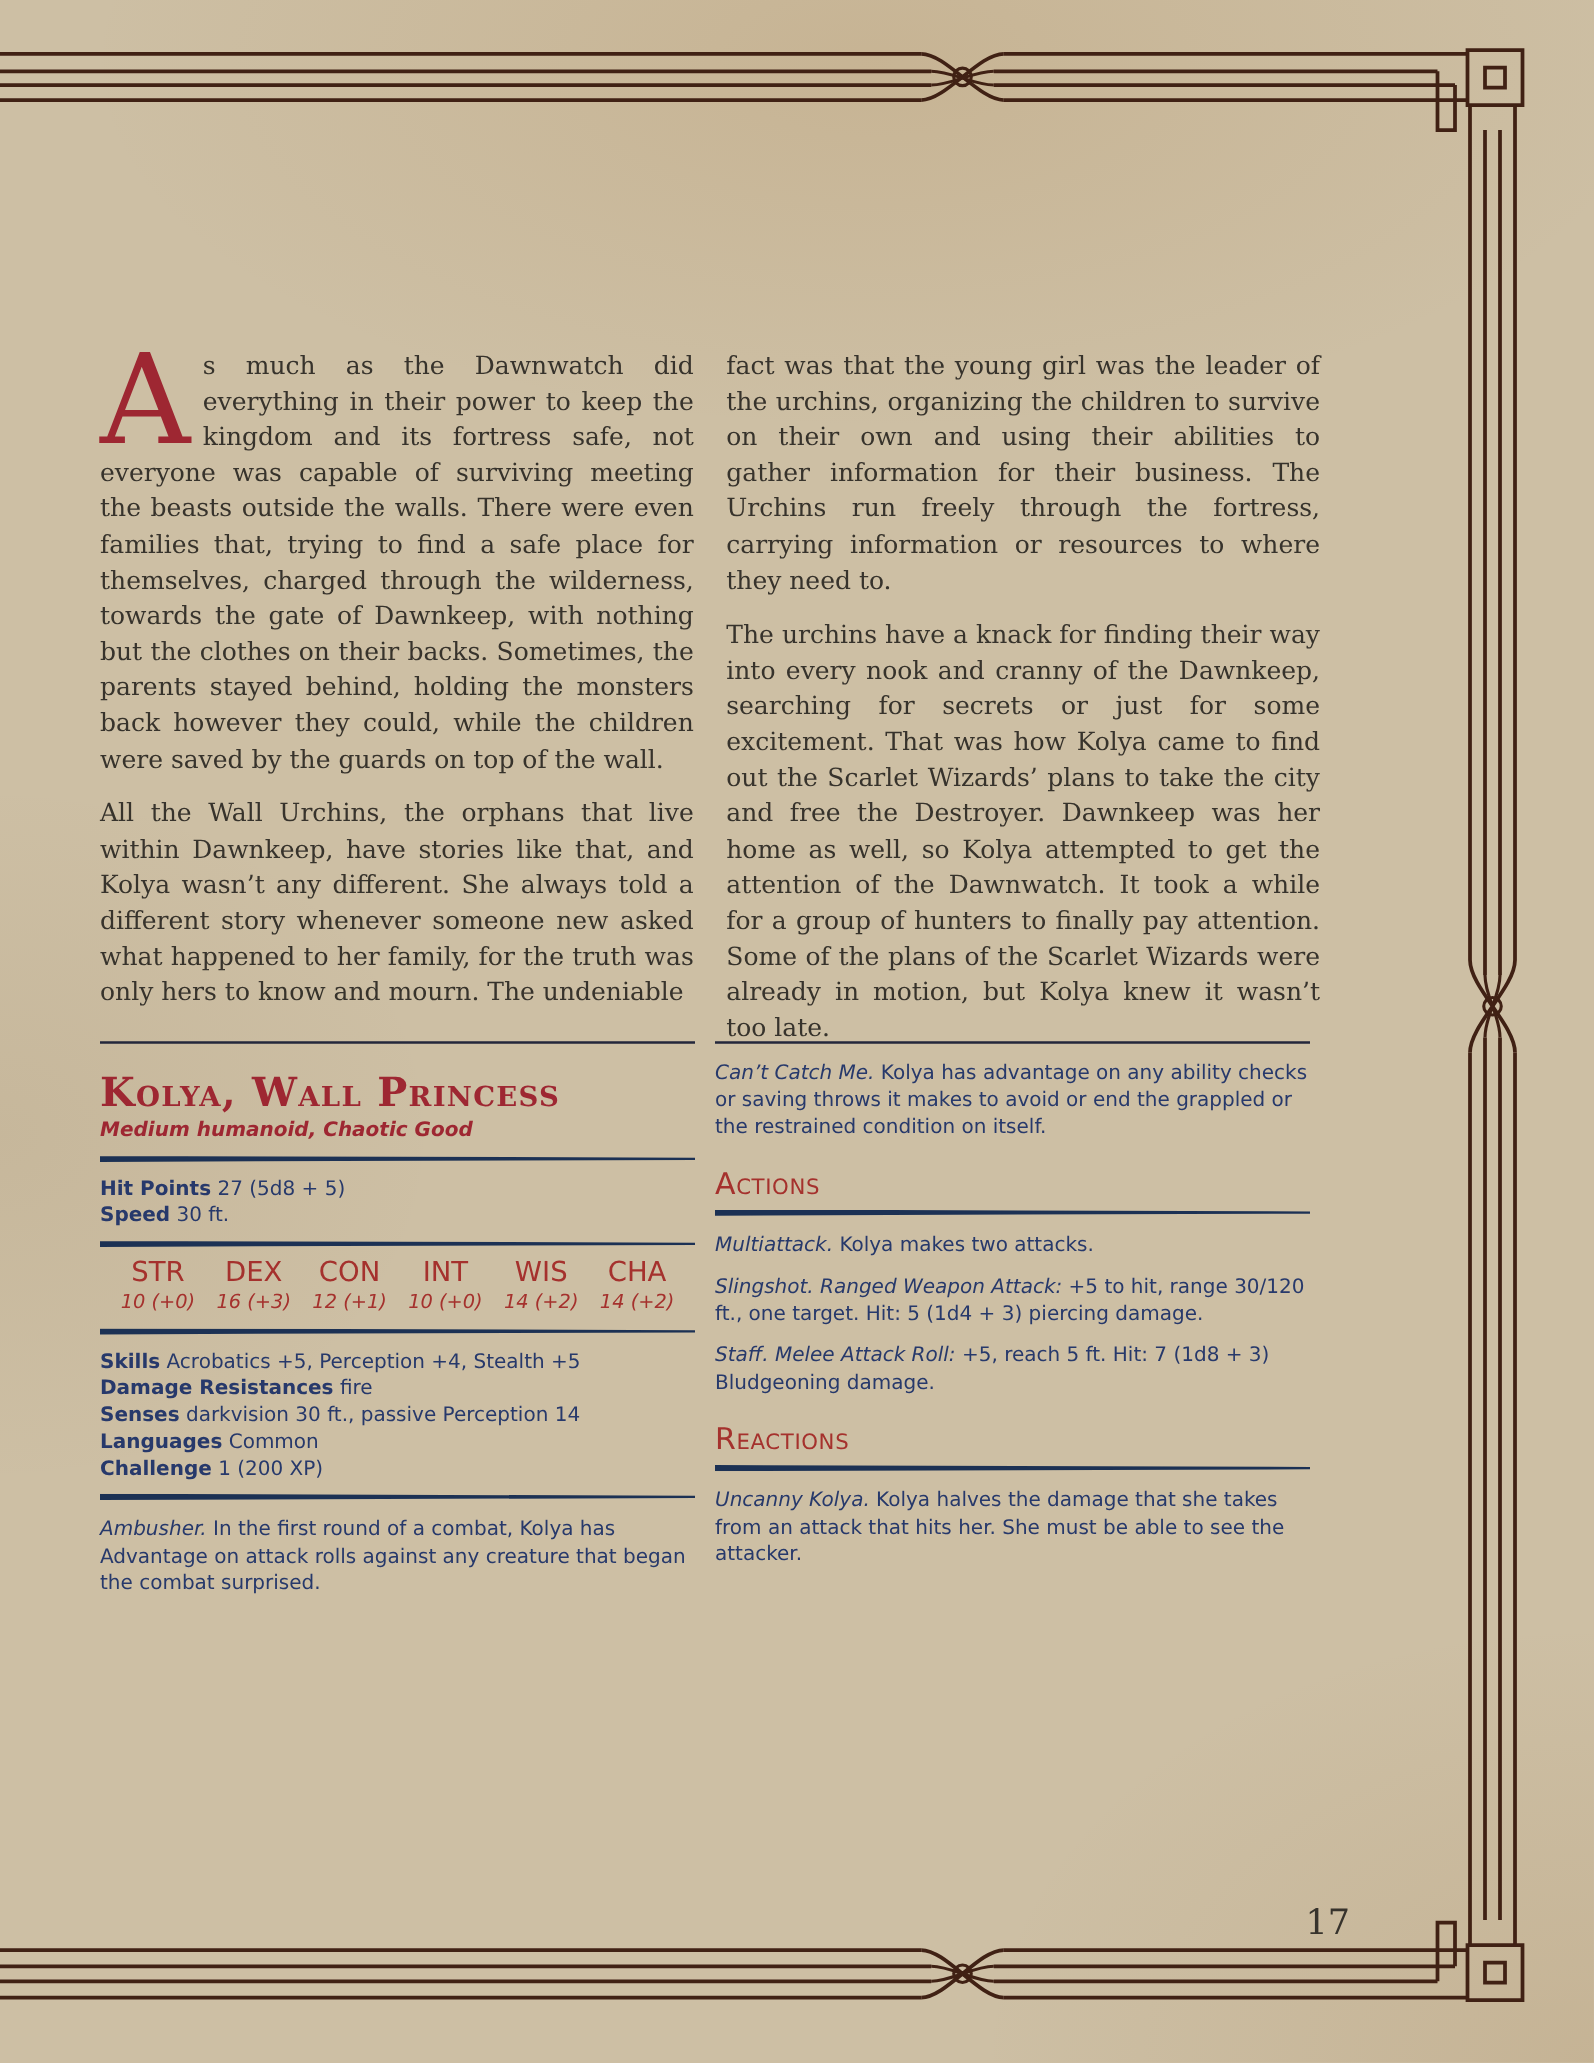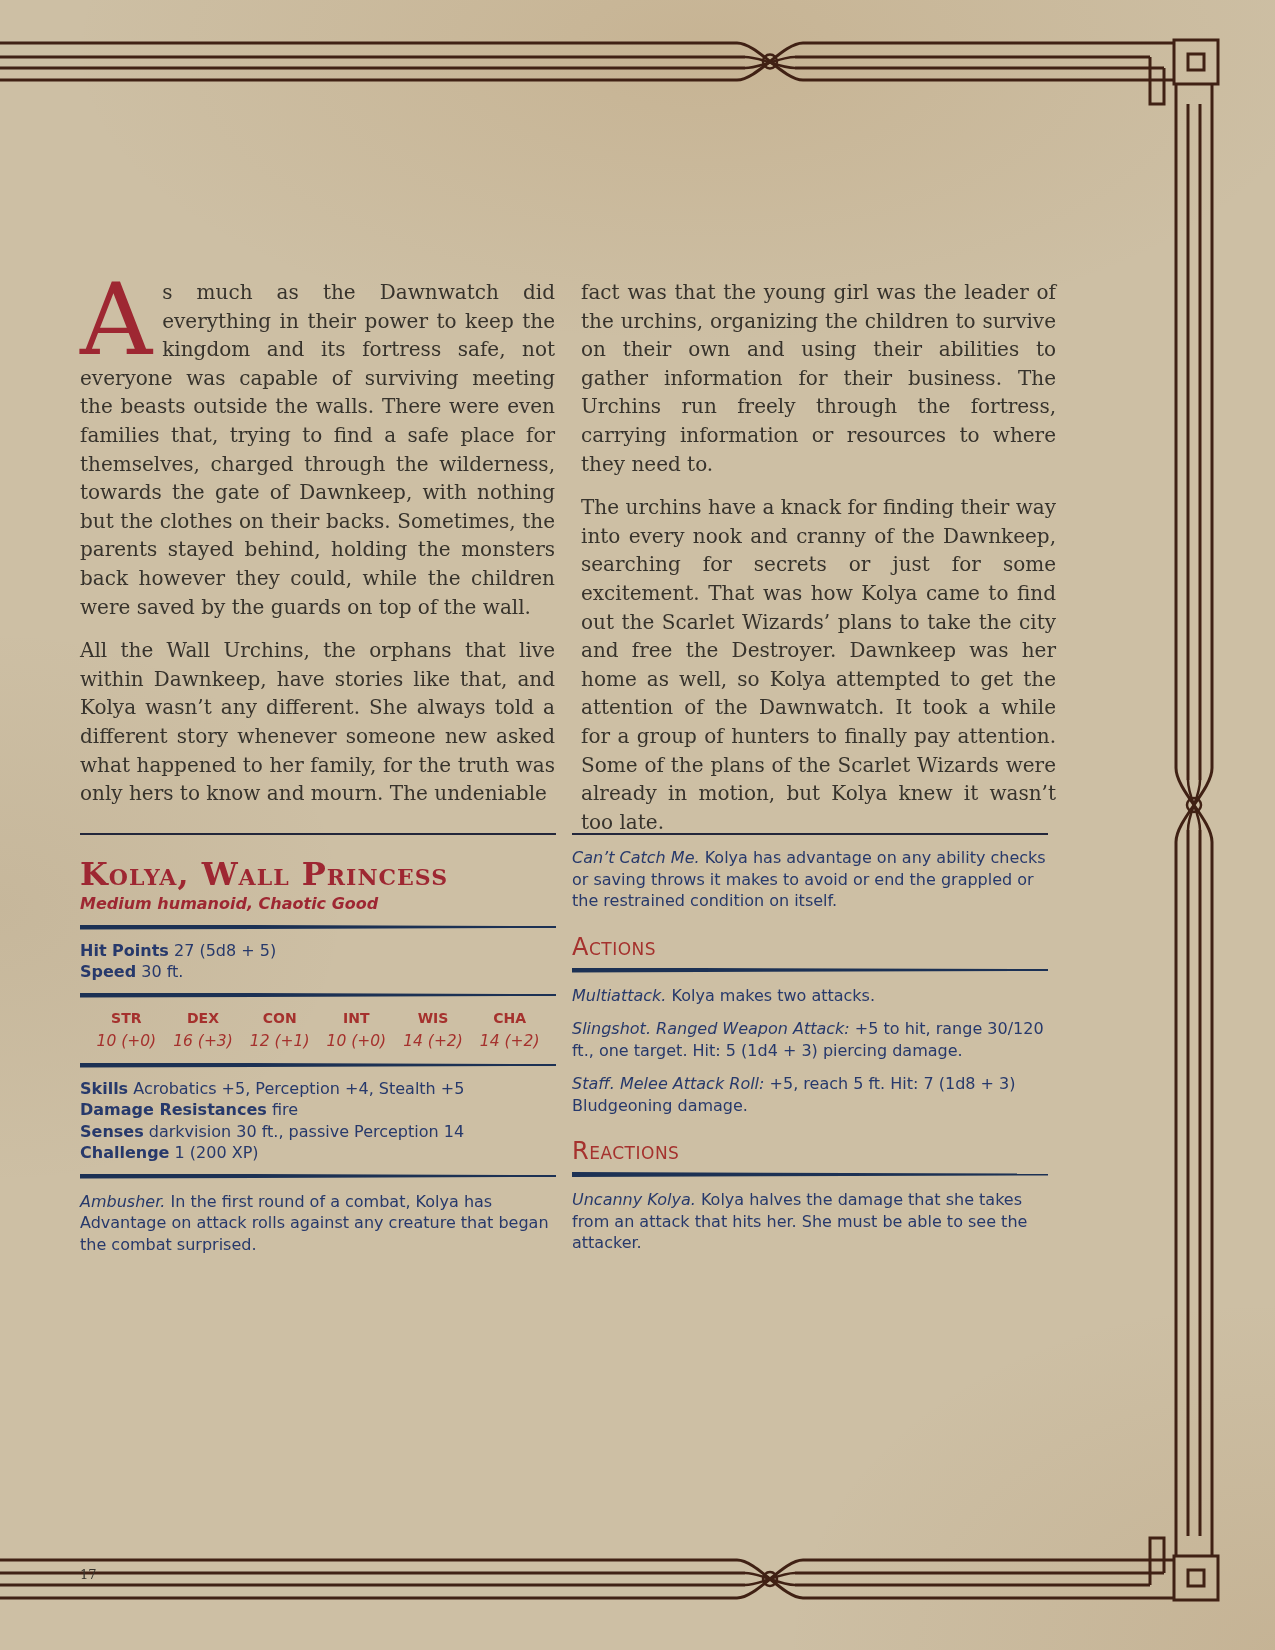--- a/index.html
+++ b/index.html
@@ -73,41 +73,41 @@
     margin:2px 0 8px 0;
   }
   .props{margin:4px 0;}
   .props p{margin:0;}
   .props b{font-weight:bold;}
   .abilities{
     display:grid;grid-template-columns:repeat(6,1fr);
     text-align:center;color:var(--ability-red);
     margin:8px 0 6px 0;padding:0 8px;
   }
-  .ab-n{font-weight:bold;font-size:14px;}
+  .ab-n{font-weight:normal;font-size:22px;}
   .ab-s{font-size:15.5px;margin-top:2px;font-style:italic;}
   .feature{margin:12px 0;}
   .f-name{font-weight:normal;font-style:italic;}
   .f-flavor{font-style:italic;}
   h2.section{
     font-family:"DejaVu Sans", sans-serif;
     font-variant:small-caps;
     font-weight:normal;
     font-size:24px;line-height:26px;
     letter-spacing:0.5px;
     color:var(--ability-red);
     margin:22px 0 0 0;
   }
   .section + .rule-taper{margin-top:8px;}
 
   
   .page-number{
-    position:absolute;top:1567px;left:80px;width:1000px;
-    text-align:left;
-    font-size:13px;color:var(--ink);
+    position:absolute;top:1521px;left:80px;width:1000px;
+    text-align:right;
+    font-size:28px;color:var(--ink);
     font-family:"DejaVu Serif", serif;
   }
 </style>
 </head>
 <body>
 
 <svg class="border-svg" viewBox="0 0 1275 1650" aria-hidden="true">
   <g stroke="#402114" stroke-width="3" fill="none">
 
     <path d="M0,43 H737 M803,43 H1174 M0,57 H745 M795,57 H1150 M0,68 H745 M795,68 H1164 M0,80 H737 M803,80 H1174"></path>
@@ -180,20 +180,21 @@
         <div class="ab">
           <div class="ab-n">CHA</div>
           <div class="ab-s">14 (+2)</div>
         </div>
       </div>
     <div class="rule-taper"></div>
     <div class="props" id="details">
         <p class="prop"><b>Skills</b><span> Acrobatics +5, Perception +4, Stealth +5</span></p>
         <p class="prop"><b>Damage Resistances</b><span> fire</span></p>
         <p class="prop"><b>Senses</b><span> darkvision 30 ft., passive Perception 14</span></p>
+        <p class="prop"><b>Languages</b><span> Common</span></p>
         <p class="prop"><b>Challenge</b><span> 1 (200 XP)</span></p>
       </div>
     <div class="rule-taper"></div>
     <div id="traits-left">
         <p class="feature"><span class="f-name">Ambusher. </span><span>In the first round of a combat, Kolya has Advantage on attack rolls against any creature that began the combat surprised.</span></p>
       </div>
   </div>
 
   <div class="sb-col">
     <div class="rule-thin"></div>

